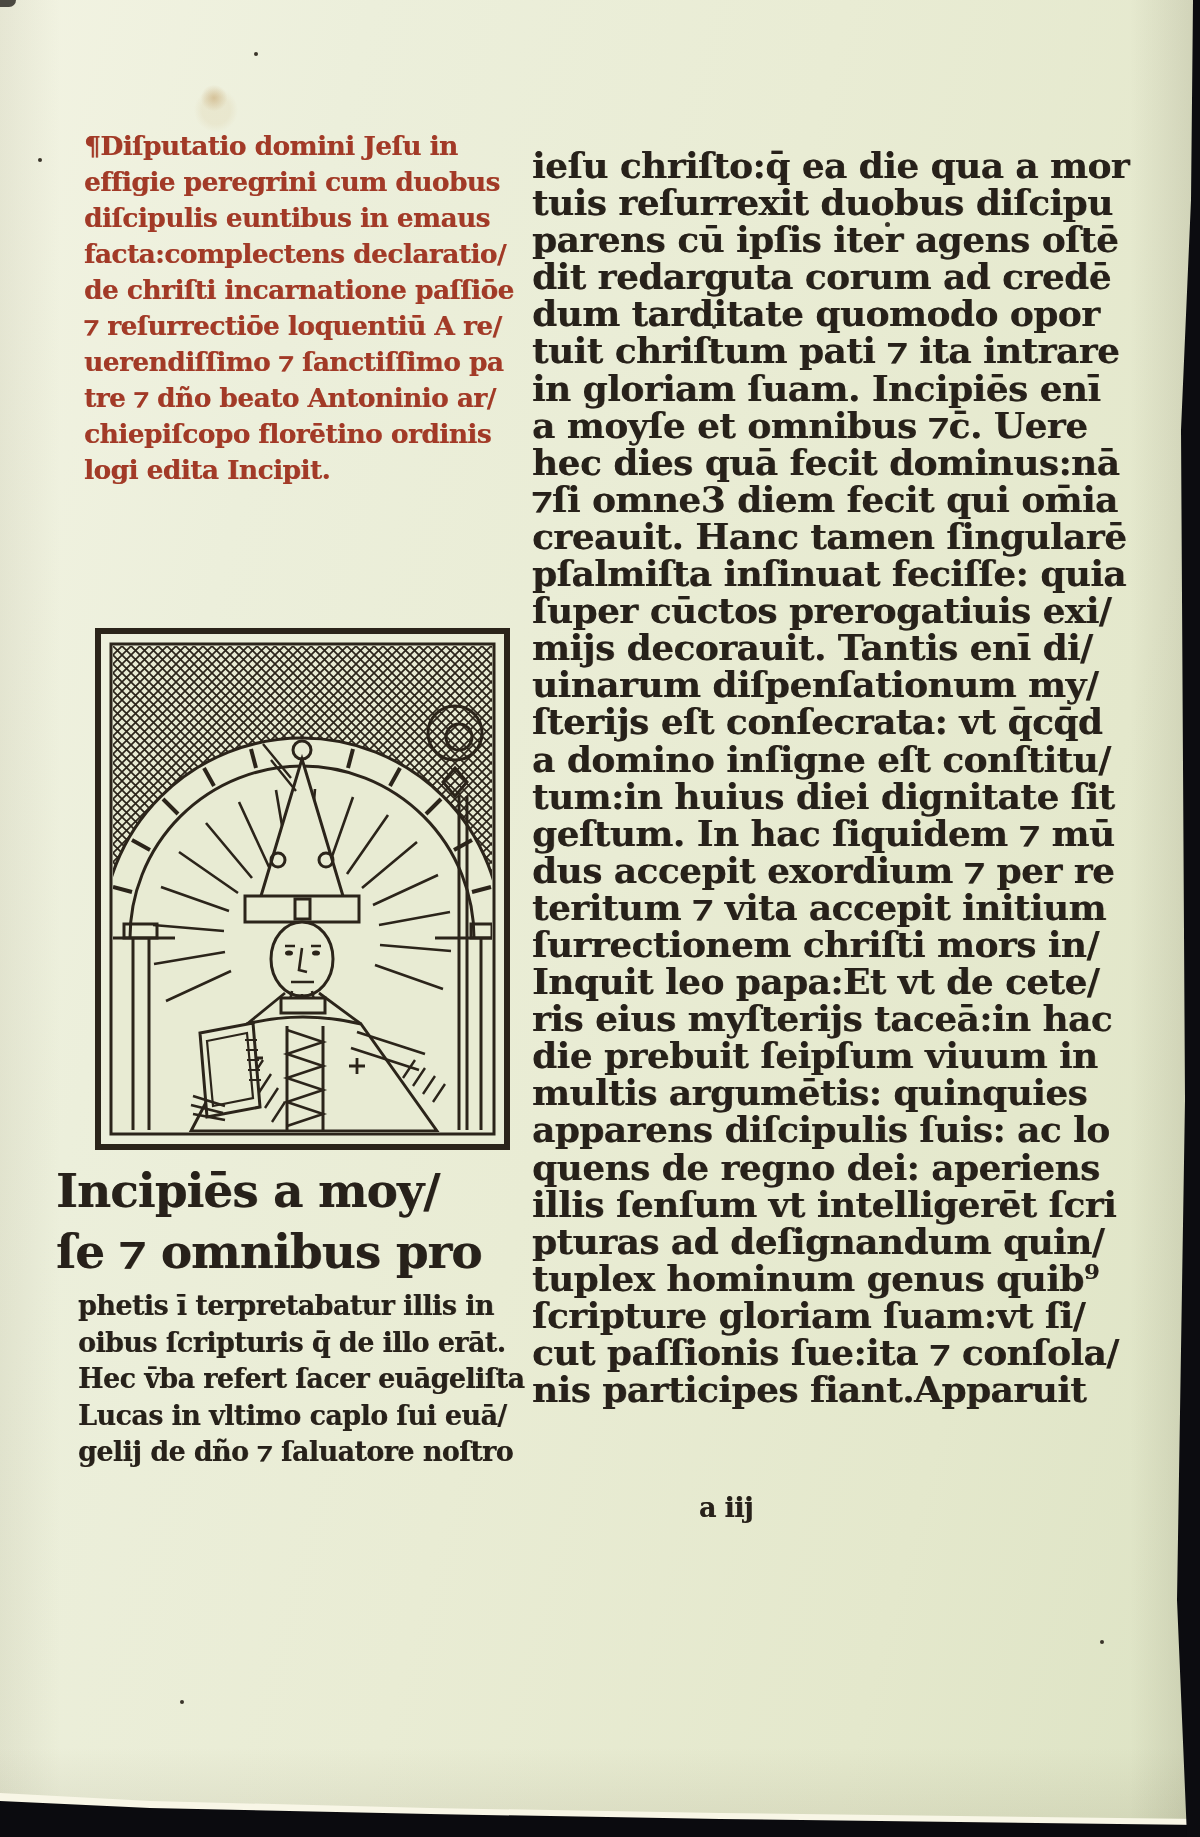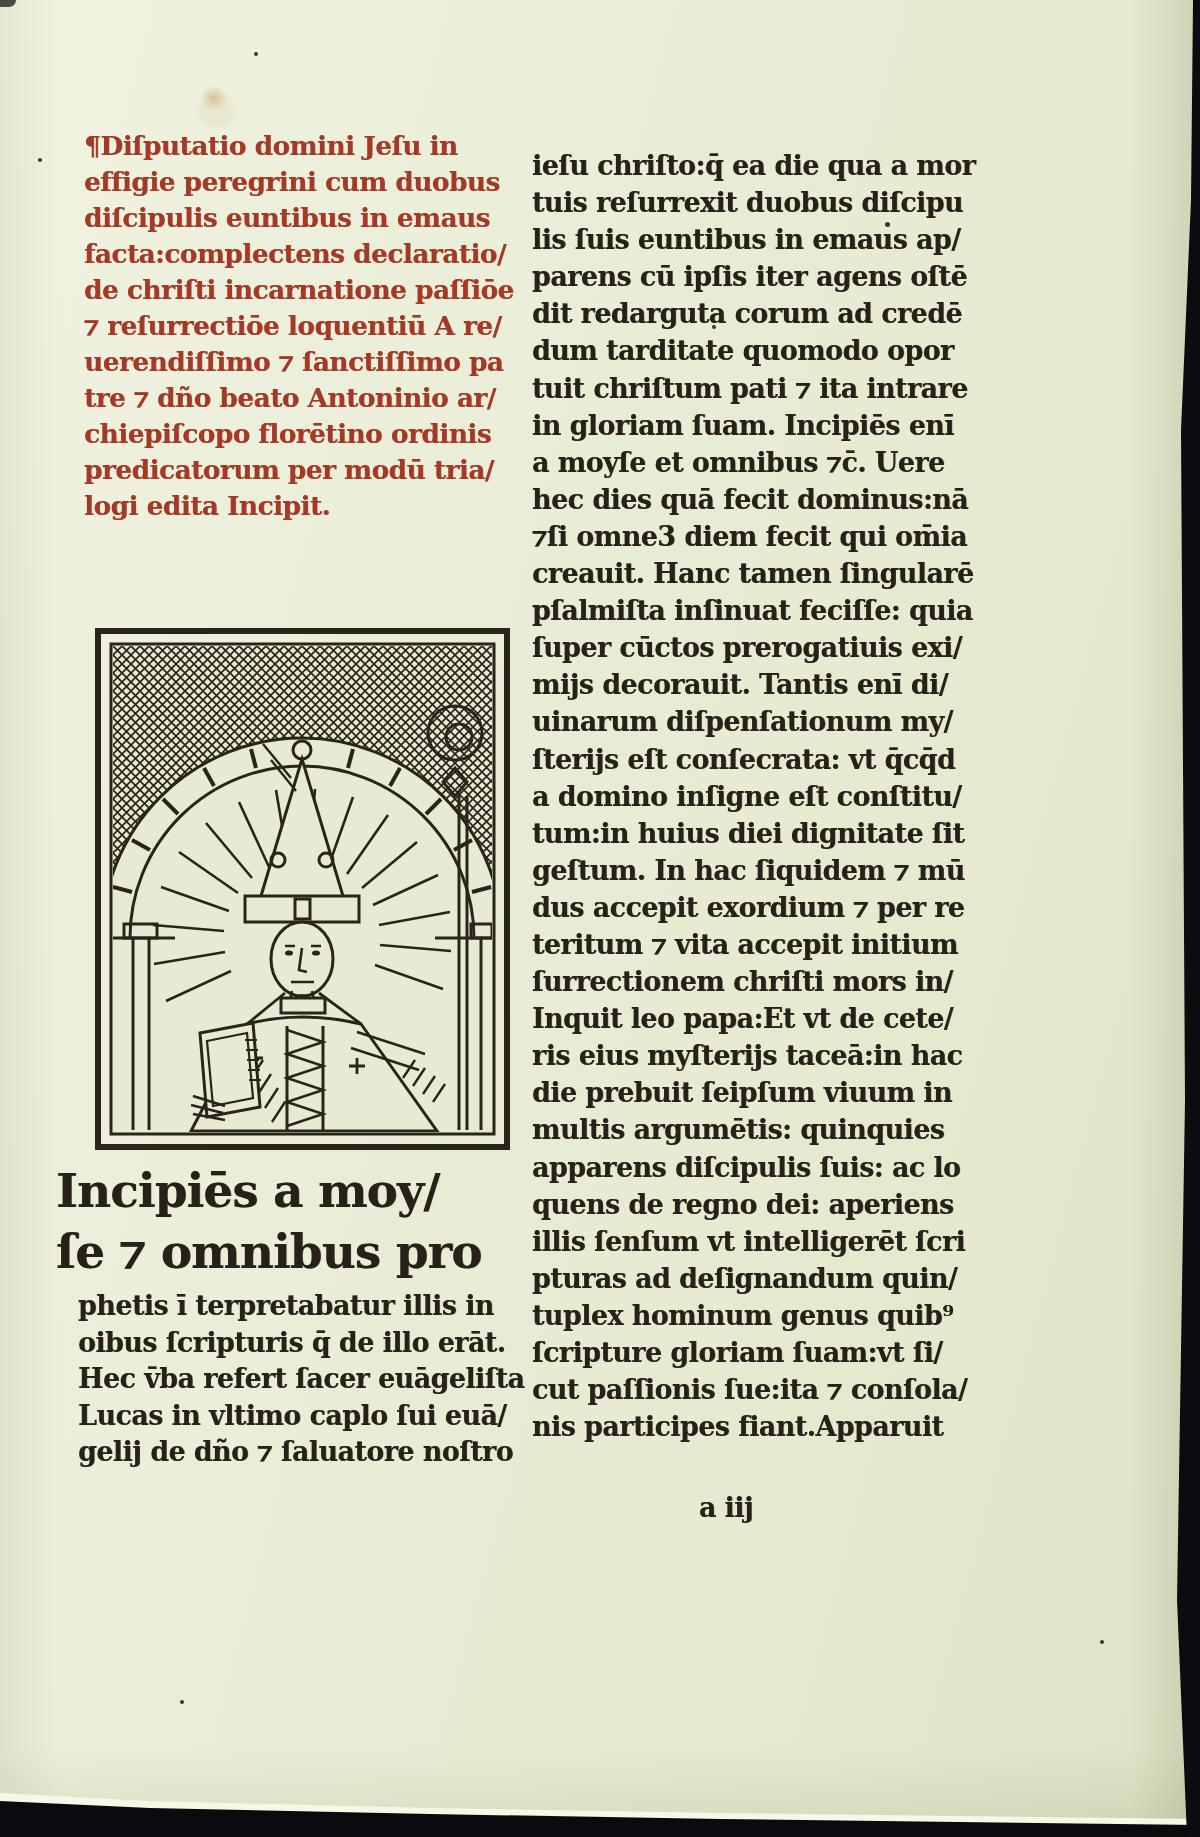--- a/index.html
+++ b/index.html
@@ -28,21 +28,21 @@
     font-size:26.5px;line-height:36px;font-weight:bold;letter-spacing:-.6px;
     text-shadow:.4px .3px 0 rgba(162,58,39,.55);
   }
   .blacktext{
     color:var(--black-ink,#27211a);
     font-weight:bold;letter-spacing:-.6px;
     text-shadow:.4px .3px 0 rgba(35,28,20,.5);
   }
   .right-col{
     position:absolute;left:532px;top:147px;width:446px;
-    font-size:27px;line-height:37.1px;
+    font-size:36px;line-height:37.1px;
   }
   .incipit{
     position:absolute;left:56px;top:1160px;width:452px;
     font-size:47px;line-height:61px;letter-spacing:-1px;
   }
   .left-bottom{
     position:absolute;left:78px;top:1288px;width:446px;
     font-size:27px;line-height:36.6px;
   }
   .signature{
@@ -76,21 +76,20 @@
   <div class="rubric">
       <div class="line">¶Diſputatio domini Jeſu in</div>
       <div class="line">effigie peregrini cum duobus</div>
       <div class="line">diſcipulis euntibus in emaus</div>
       <div class="line">facta:complectens declaratio/</div>
       <div class="line">de chriſti incarnatione paſſiōe</div>
       <div class="line">⁊ reſurrectiōe loquentiū A re/</div>
       <div class="line">uerendiſſimo ⁊ ſanctiſſimo pa</div>
       <div class="line">tre ⁊ dño beato Antoninio ar/</div>
       <div class="line">chiepiſcopo florētino ordinis</div>
-      <div class="line">predicatorum per modū tria/</div>
       <div class="line">logi edita Incipit.</div>
     </div>
 
   <div class="woodcut">
     <svg viewBox="0 0 415 522" xmlns="http://www.w3.org/2000/svg">
       <defs>
         <pattern id="xhatch" width="9" height="9" patternUnits="userSpaceOnUse">
           <rect width="9" height="9" fill="#e7ead2"></rect>
           <path d="M0,0 L9,9 M9,0 L0,9" stroke="#2b241a" stroke-width="1.7"></path>
         </pattern>
@@ -184,21 +183,20 @@
       <div class="line">phetis ī terpretabatur illis in</div>
       <div class="line">oibus ſcripturis q̄ de illo erāt.</div>
       <div class="line">Hec v̄ba refert ſacer euāgeliſta</div>
       <div class="line">Lucas in vltimo caplo ſui euā/</div>
       <div class="line">gelij de dño ⁊ ſaluatore noſtro</div>
     </div>
 
   <div class="right-col blacktext">
       <div class="line">ieſu chriſto:q̄ ea die qua a mor</div>
       <div class="line">tuis reſurrexit duobus diſcipu</div>
-      <div class="line">lis ſuis euntibus in emaus ap/</div>
       <div class="line">parens cū ipſis iter agens oſtē</div>
       <div class="line">dit redarguta corum ad credē</div>
       <div class="line">dum tarditate quomodo opor</div>
       <div class="line">tuit chriſtum pati ⁊ ita intrare</div>
       <div class="line">in gloriam ſuam. Incipiēs enī</div>
       <div class="line">a moyſe et omnibus ⁊c̄. Uere</div>
       <div class="line">hec dies quā fecit dominus:nā</div>
       <div class="line">⁊ſi omne3 diem fecit qui om̄ia</div>
       <div class="line">creauit. Hanc tamen ſingularē</div>
       <div class="line">pſalmiſta inſinuat feciſſe: quia</div>

